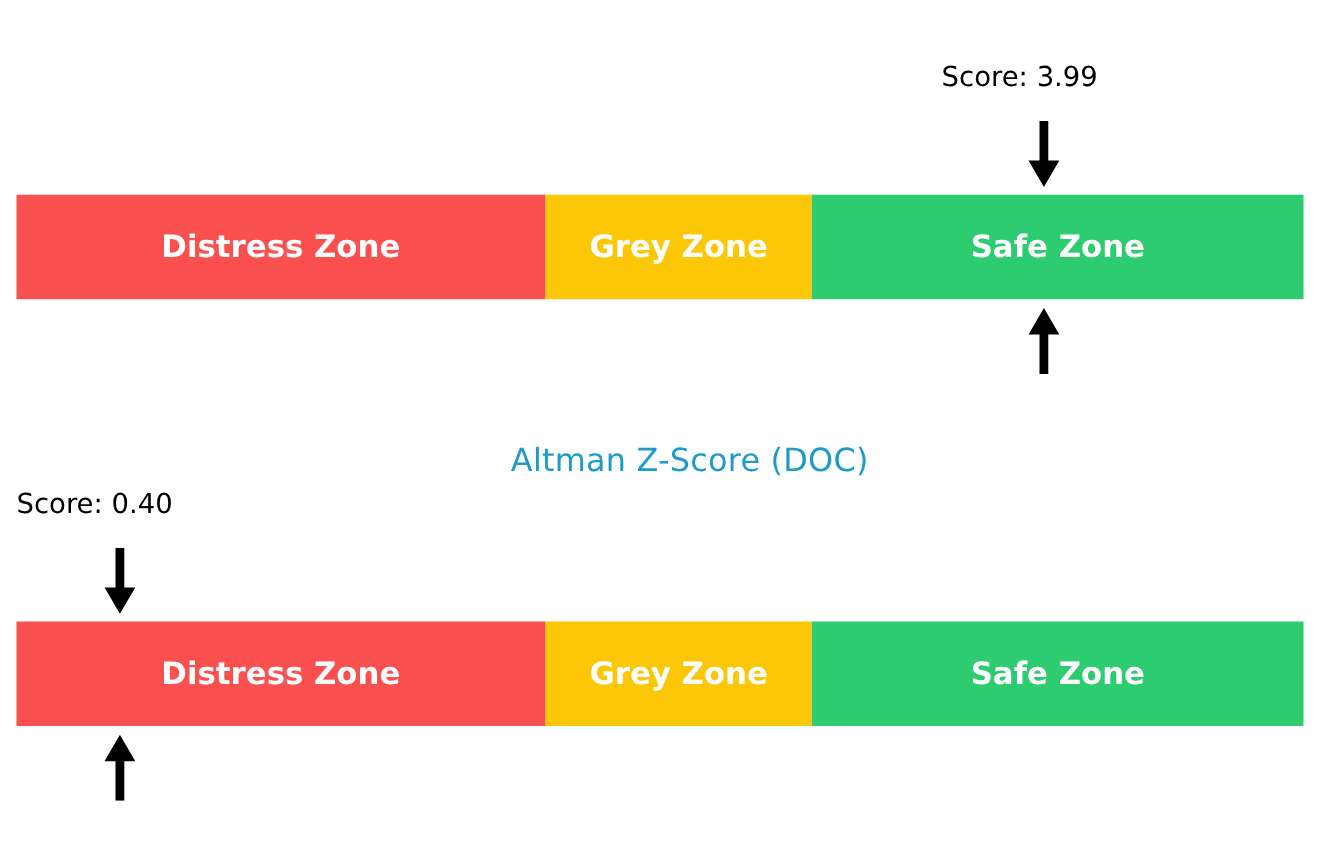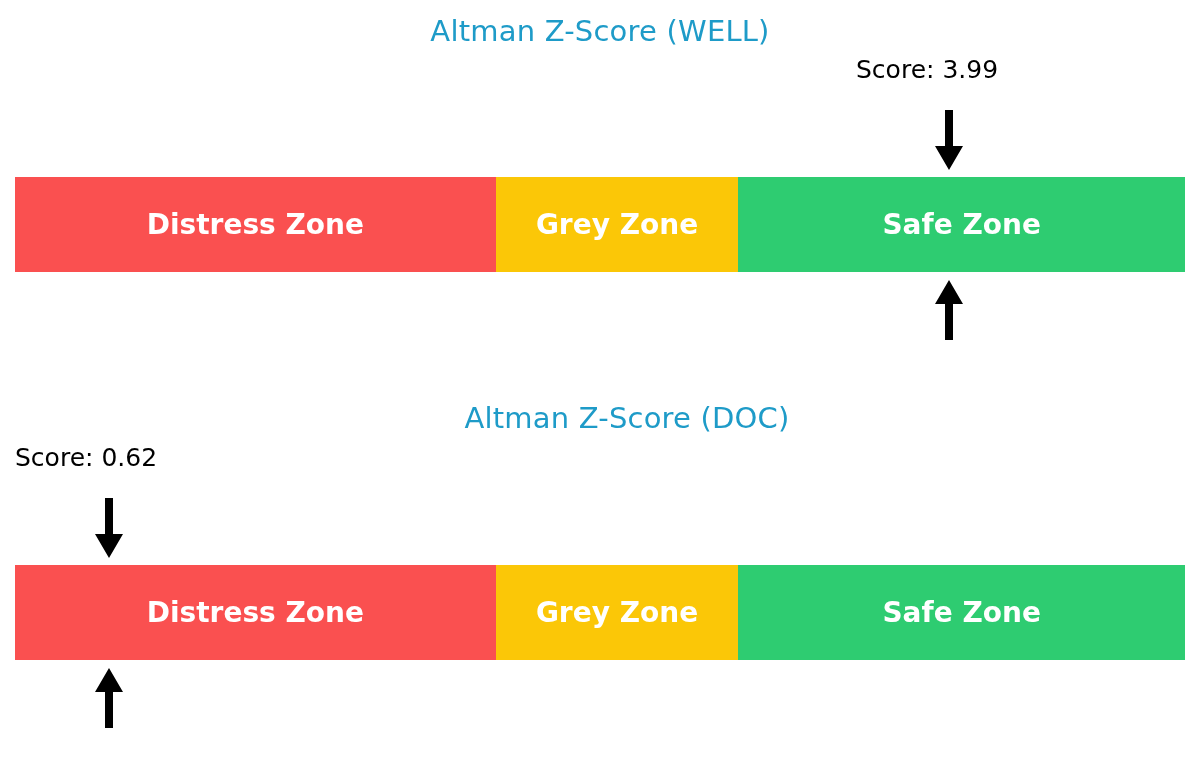--- a/index.html
+++ b/index.html
@@ -83,21 +83,20 @@
   #marker-down-well { top: 110px;  left: 932px; }
   #marker-up-well   { top: 278px;  left: 932px; }
   #marker-down-doc  { top: 498px;  left: 92px; }
   #marker-up-doc    { top: 666px;  left: 92px; }
 </style>
 </head>
 <body>
 
 <div class="panel" id="panel-well">
 
-  <div class="chart-title" id="title-well">Altman Z-Score (WELL)</div>
 
   <div class="score-label" id="score-label-well">Score: 3.99</div>
 
   <div class="marker" id="marker-down-well">
     <svg viewBox="0 0 34 62">
       <path d="M13 0 L21 0 L21 36 L31 36 L17 60 L3 36 L13 36 Z" fill="#000000"></path>
     </svg>
   </div>
 
   <div class="zone-bar" id="bar-well">
@@ -112,21 +111,21 @@
     </svg>
   </div>
 
 </div>
 
 <div class="panel" id="panel-doc">
 </div>
 
 <div class="chart-title" id="title-doc">Altman Z-Score (DOC)</div>
 
-<div class="score-label" id="score-label-doc">Score: 0.62</div>
+<div class="score-label" id="score-label-doc">Score: 0.40</div>
 
 <div class="marker" id="marker-down-doc">
   <svg viewBox="0 0 34 62">
     <path d="M13 0 L21 0 L21 36 L31 36 L17 60 L3 36 L13 36 Z" fill="#000000"></path>
   </svg>
 </div>
 
 <div class="zone-bar" id="bar-doc">
   <div class="zone zone-distress">Distress Zone</div>
   <div class="zone zone-grey">Grey Zone</div>

